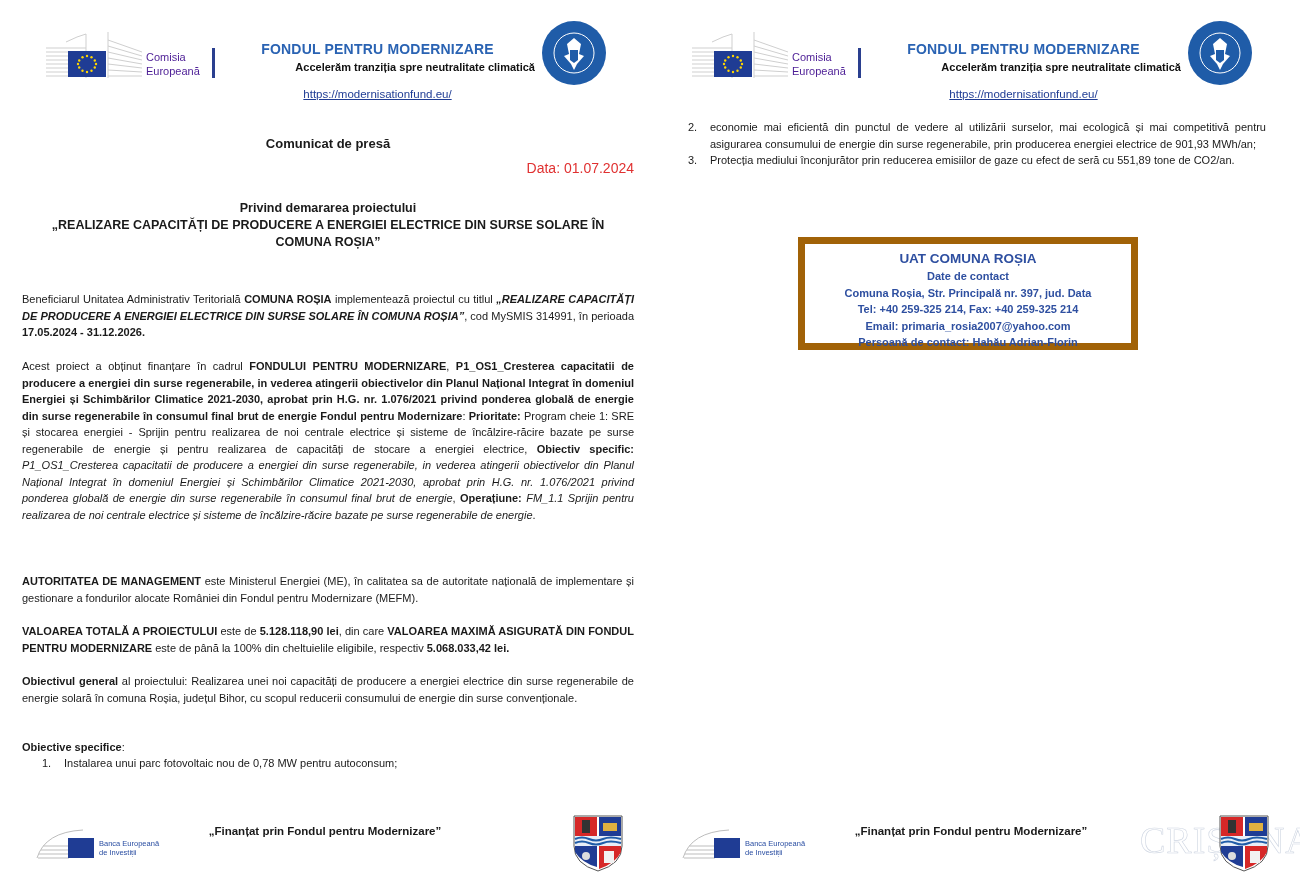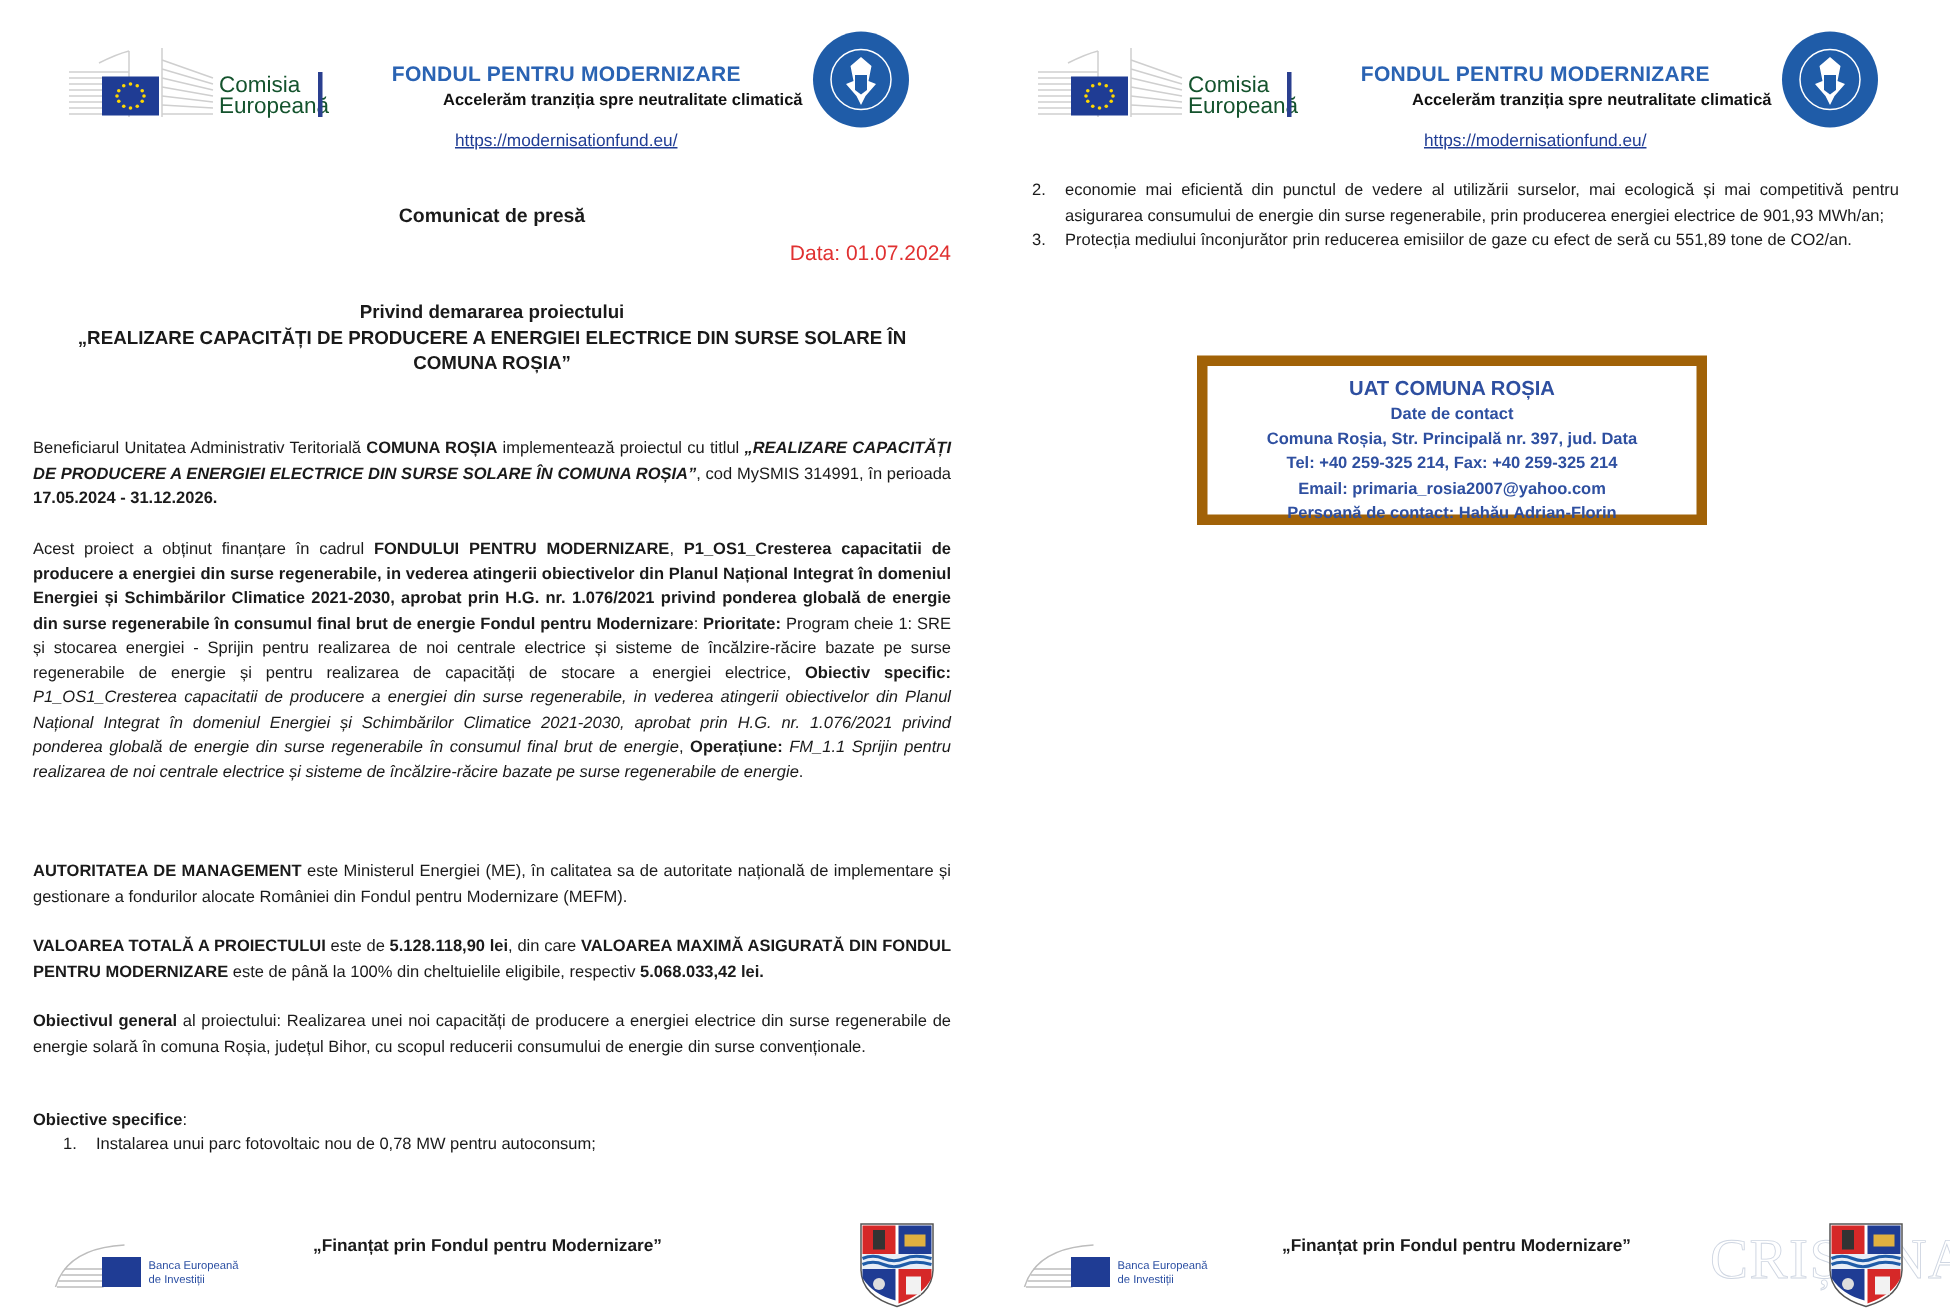--- a/index.html
+++ b/index.html
@@ -7,21 +7,21 @@
          font-family:"Liberation Sans", sans-serif; color:#1a1a1a; }
   .page { position:absolute; top:0; width:650px; height:873px; }
   .page.left { left:0; }
   .page.right { left:646px; }
 
   
   .hdr { position:absolute; top:0; left:0; width:650px; height:110px; }
   .ec-logo { position:absolute; left:46px; top:30px; width:170px; height:50px; }
   .ec-build { position:absolute; left:0; top:0; width:110px; height:50px; }
   .ec-flag { position:absolute; left:22px; top:21px; width:38px; height:26px; background:#1f3c94; }
-  .ec-text { position:absolute; left:100px; top:20px; font-size:15px; line-height:14px; color:#14532d; }
+  .ec-text { position:absolute; left:100px; top:20px; font-size:11px; line-height:14px; color:#4c1d95; }
   .ec-bar { position:absolute; left:166px; top:18px; width:3px; height:30px; background:#2a3f8f; }
   .fund-title { position:absolute; left:220px; top:41px; width:315px; text-align:center;
                 font-weight:bold; font-size:14px; color:#2a63b3; letter-spacing:0.2px; }
   .fund-sub { position:absolute; left:220px; top:61px; width:315px; text-align:right;
               font-weight:bold; font-size:11px; color:#111; }
   .fund-link { position:absolute; left:220px; top:88px; width:315px; text-align:center;
                font-size:11.5px; color:#1f3c94; text-decoration:underline; }
   .gov-seal { position:absolute; left:541px; top:20px; width:66px; height:66px; }
 
   

